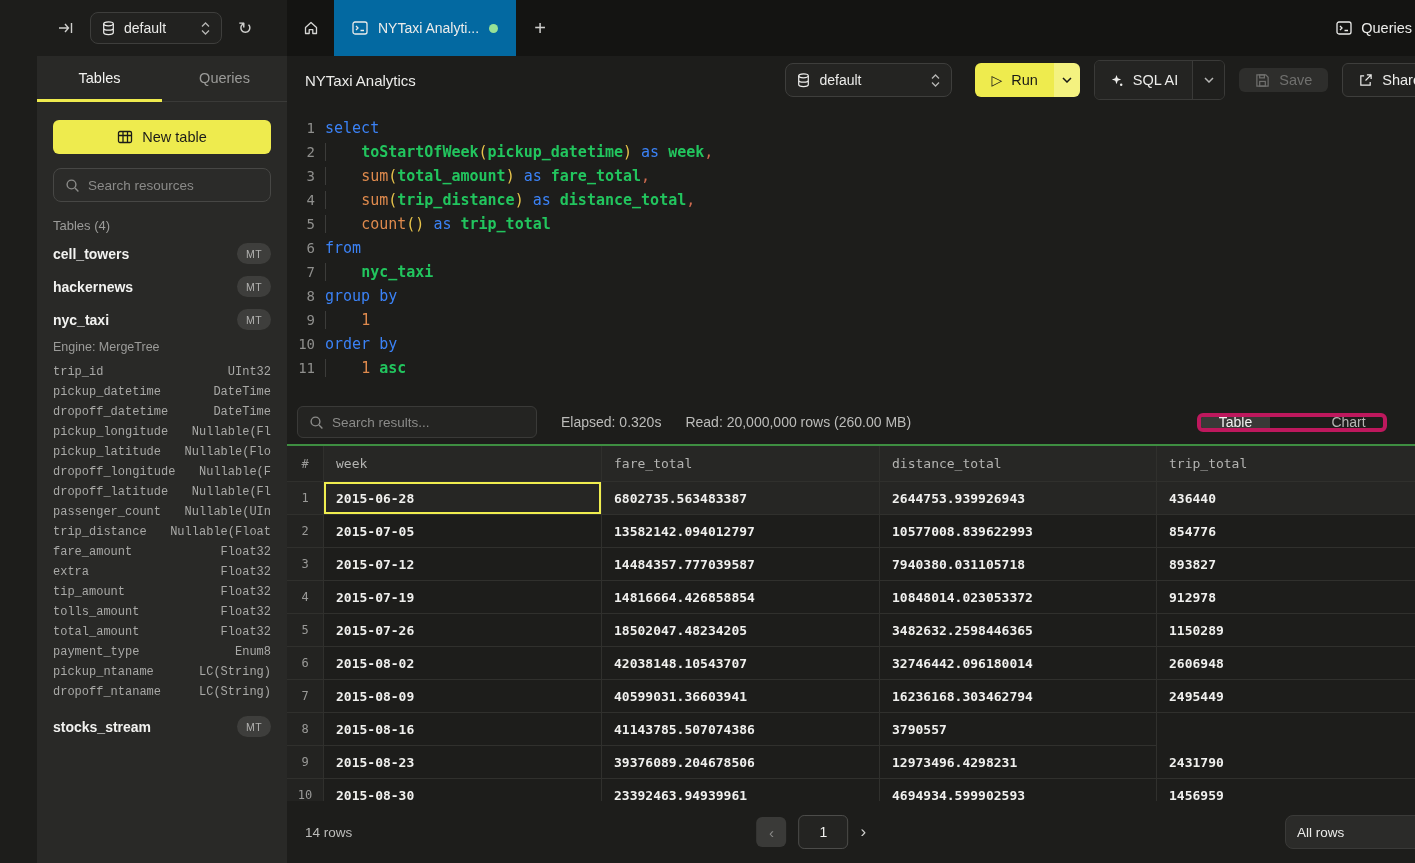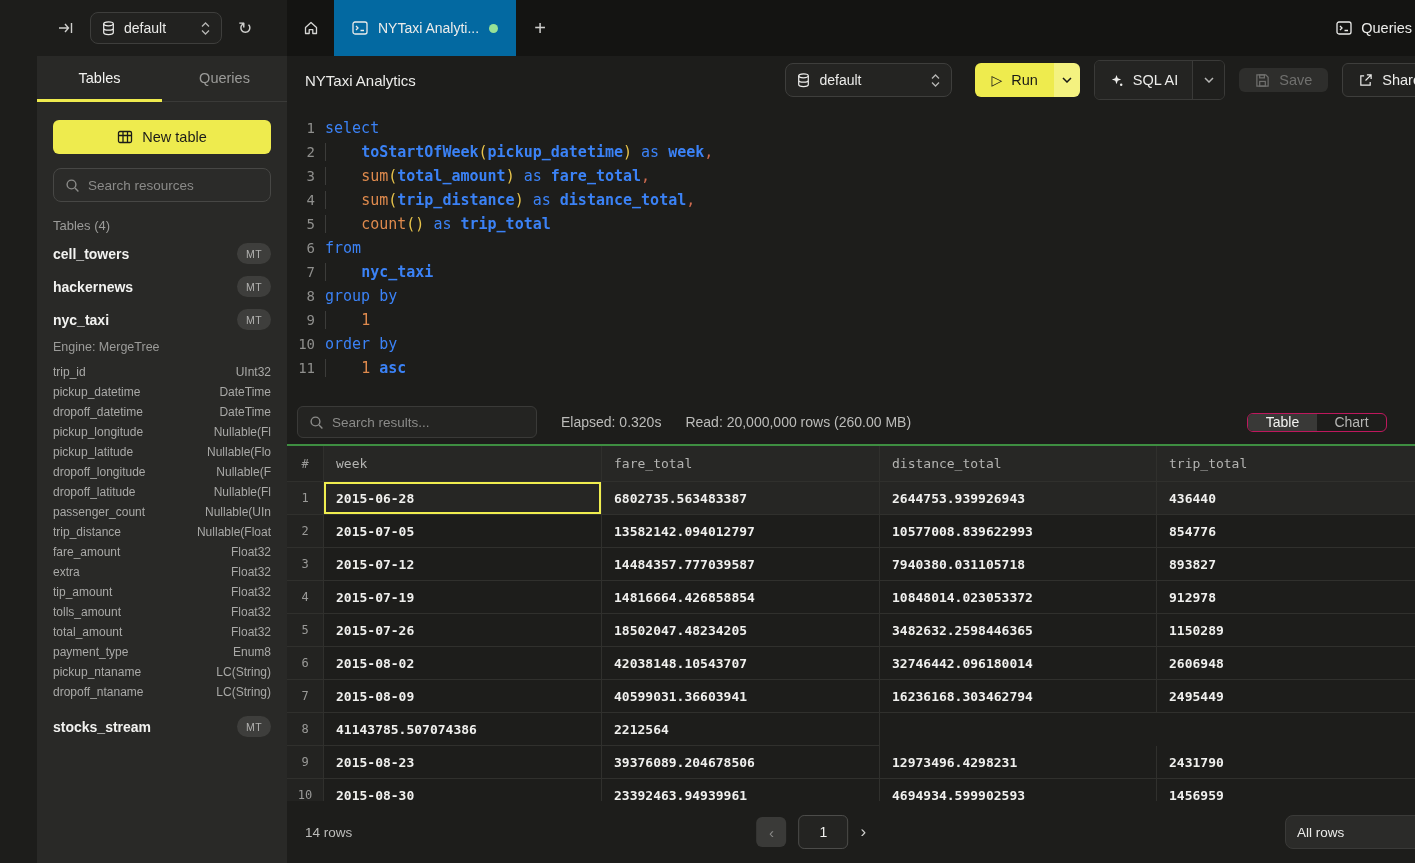--- a/index.html
+++ b/index.html
@@ -36,21 +36,21 @@
   .sidebar-search { margin:14px 16px 0 16px; height:34px; flex:none; display:flex; align-items:center; gap:8px; padding:0 11px; background:#2b2b29; border:1px solid #474745; border-radius:8px; color:#8b8b89; }
   .sidebar-search input { flex:1; min-width:0; background:transparent; border:none; outline:none; color:#d8d8d6; font-family:inherit; font-size:13.5px; }
   .sidebar-search input::placeholder { color:#8b8b89; }
   .sidebar-list { flex:1; min-height:0; overflow:hidden; padding:16px 16px 0 16px; }
   .section-label { font-size:13px; color:#9b9b99; margin-bottom:4px; }
   .side-item-head { height:33px; display:flex; align-items:center; justify-content:space-between; cursor:pointer; }
   .side-item-name { font-size:14px; font-weight:600; color:#f2f2f0; }
   .mt-badge { min-width:34px; height:21px; border-radius:11px; background:#3e3e3c; color:#b2b2b0; font-size:10.5px; letter-spacing:.5px; display:inline-flex; align-items:center; justify-content:center; }
   .engine-line { font-size:12.5px; color:#9b9b99; margin:4px 0 8px 0; }
   .schema-cols { margin-bottom:8px; }
-  .schema-row { height:20px; display:flex; align-items:center; justify-content:space-between; font-family:Liberation Sans, sans-serif; font-size:12px; color:#a9a9a7; white-space:nowrap; overflow:hidden; }
+  .schema-row { height:20px; display:flex; align-items:center; justify-content:space-between; font-family:Liberation Mono, monospace; font-size:12px; color:#a9a9a7; white-space:nowrap; overflow:hidden; }
   .schema-type { margin-left:6px; }
 
   
   .main { flex:1; min-width:0; display:flex; flex-direction:column; background:#1d1d1b; }
   .main-header { height:48px; flex:none; display:flex; align-items:center; gap:14px; padding:0 15px 0 18px; }
   .page-title { font-size:15px; color:#ececea; }
   .main-header .selector { width:167px; height:34px; margin-right:9px; background:#242422; }
   .run-split { display:flex; height:34px; }
   .run-main { display:flex; align-items:center; gap:9px; background:#eeeb4e; color:#191917; border:none; border-radius:6px 0 0 6px; padding:0 16px; font-size:14.5px; font-family:inherit; cursor:pointer; }
   .play { font-size:14px; }
@@ -60,34 +60,34 @@
   .chev-part { width:32px; padding:0; justify-content:center; background:#1f1f1d; border-left:1px solid #3a3a38; color:#b6b6b4; }
   .save-btn { display:flex; align-items:center; gap:9px; height:24px; background:#2e2e2c; color:#70706e; border:none; border-radius:6px; padding:0 16px; font-size:14.5px; font-family:inherit; cursor:default; }
   .share-btn { display:flex; align-items:center; gap:9px; height:34px; background:#222220; color:#ececea; border:1px solid #3e3e3c; border-radius:6px; padding:0 15px; font-size:14.5px; font-family:inherit; cursor:pointer; }
 
   
   .editor { height:296px; flex:none; padding-top:12px; font-family:"DejaVu Sans Mono", monospace; font-size:15px; overflow:hidden; cursor:text; }
   .code-line { display:flex; height:24px; line-height:24px; }
   .ln { width:28px; flex:none; text-align:right; margin-right:10px; color:#8f8f8d; font-size:14px; }
   .code { white-space:pre; color:#f0f0ee; }
   .tk-kw { color:#3b82f6; }
-  .tk-id { color:#3b82f6; font-weight:700; }
+  .tk-id { color:#22c55e; font-weight:700; }
   .tk-fn { color:#df8a4d; }
   .tk-par { color:#e7c34b; }
   .tk-cm { color:#cf6b50; }
   .tk-num { color:#df8a4d; }
   .tk-ind { box-shadow:inset 1px 0 0 #3c3c3a; }
 
   
   .results-toolbar { height:44px; flex:none; display:flex; align-items:center; gap:24px; padding:0 16px 0 10px; }
   .results-search { width:240px; height:32px; flex:none; display:flex; align-items:center; gap:8px; padding:0 11px; background:#242422; border:1px solid #3a3a38; border-radius:6px; color:#8b8b89; }
   .results-search input { flex:1; min-width:0; background:transparent; border:none; outline:none; color:#d8d8d6; font-family:inherit; font-size:13.5px; }
   .results-search input::placeholder { color:#8b8b89; }
   .stat { font-size:14px; color:#bcbcba; }
-  .toggle { display:flex; height:19px; border:1px solid #be185d; border-radius:6px; overflow:hidden; }
+  .toggle { display:flex; height:19px; border:4px solid #be185d; border-radius:6px; overflow:hidden;gap:44px; }
   .tog { width:69px; display:flex; align-items:center; justify-content:center; font-size:14px; color:#b5b5b3; cursor:pointer; }
   .tog.active { background:#393937; color:#f2f2f0; }
   .ellipsis { background:none; border:none; color:#d8d8d6; font-size:17px; cursor:pointer; padding:0 4px; }
   .green-line { height:2px; flex:none; background:#3e8e41; }
 
   
   .rtable { flex:1; min-height:0; overflow:hidden; width:1149px; }
   .trow { display:grid; grid-template-columns:37px 278px 278px 277px 279px; }
   .tcell { display:flex; align-items:center; height:33px; padding-left:12px; border-right:1px solid #30302d; border-bottom:1px solid #30302d; font-family:"DejaVu Sans Mono", monospace; font-size:13px; color:#f0f0ee; font-weight:700; white-space:nowrap; overflow:hidden; }
   .thead .tcell { height:36px; background:#272725; color:#b4b4b2; font-weight:400; }
@@ -486,22 +486,23 @@
           </div>
           <div class="trow">
             <div class="tcell gut">7</div>
             <div class="tcell data">2015-08-09</div>
             <div class="tcell data">40599031.36603941</div>
             <div class="tcell data">16236168.303462794</div>
             <div class="tcell data">2495449</div>
           </div>
           <div class="trow">
             <div class="tcell gut">8</div>
+            <div class="tcell data">2015-08-16</div>
             <div class="tcell data">41143785.507074386</div>
-            <div class="tcell data">2212564</div>
+            <div class="tcell data">3790557</div>
           </div>
           <div class="trow">
             <div class="tcell gut">9</div>
             <div class="tcell data">2015-08-23</div>
             <div class="tcell data">39376089.204678506</div>
             <div class="tcell data">12973496.4298231</div>
             <div class="tcell data">2431790</div>
           </div>
           <div class="trow">
             <div class="tcell gut">10</div>

